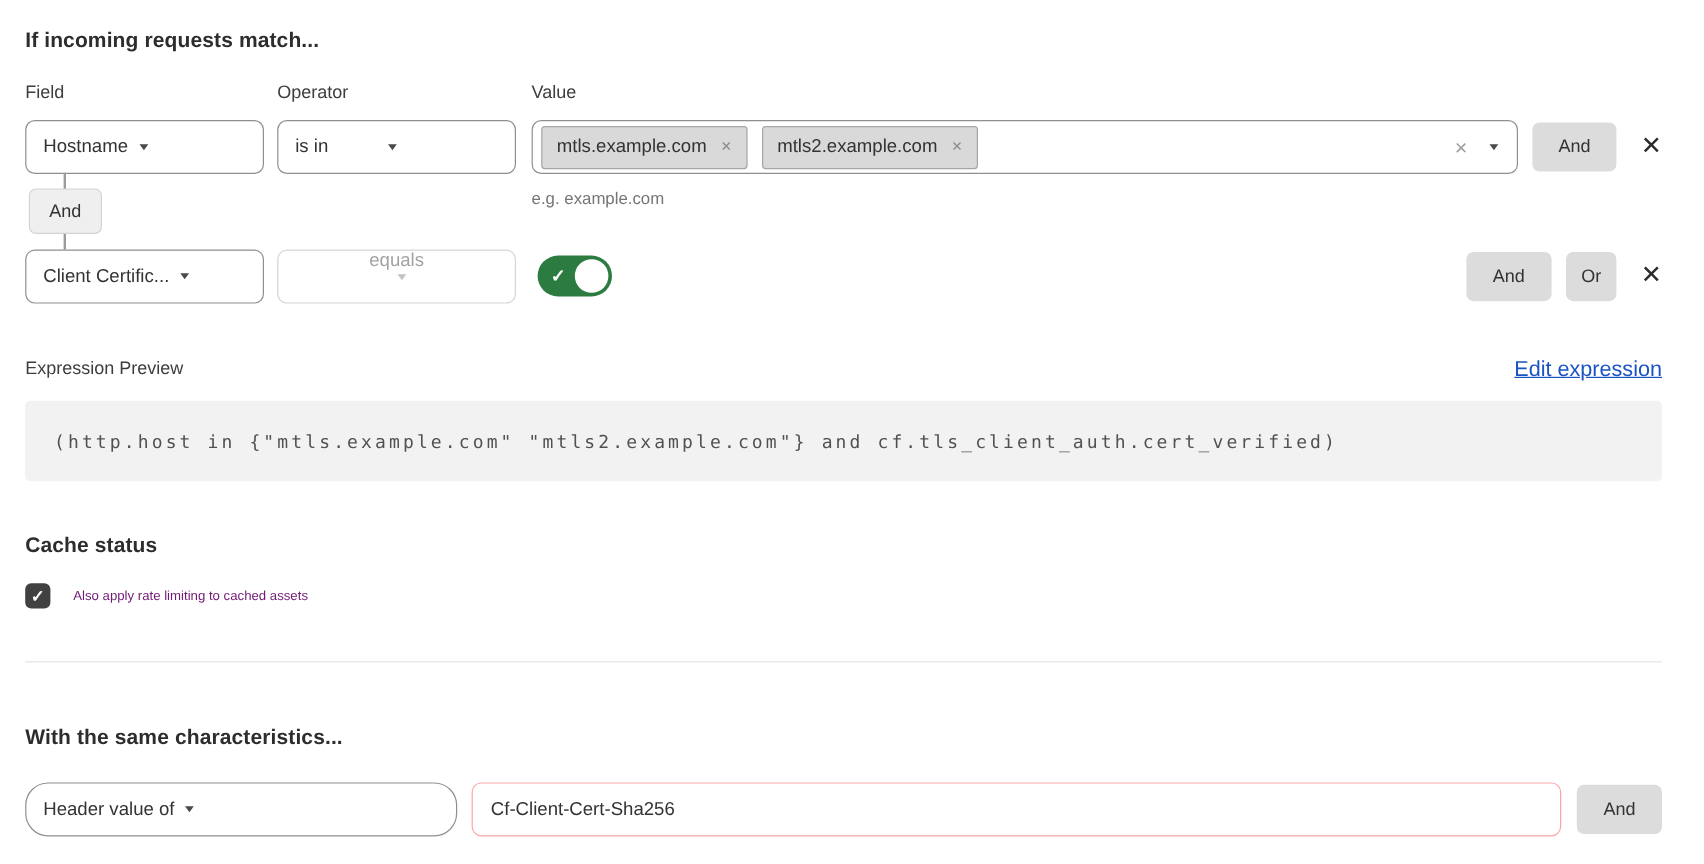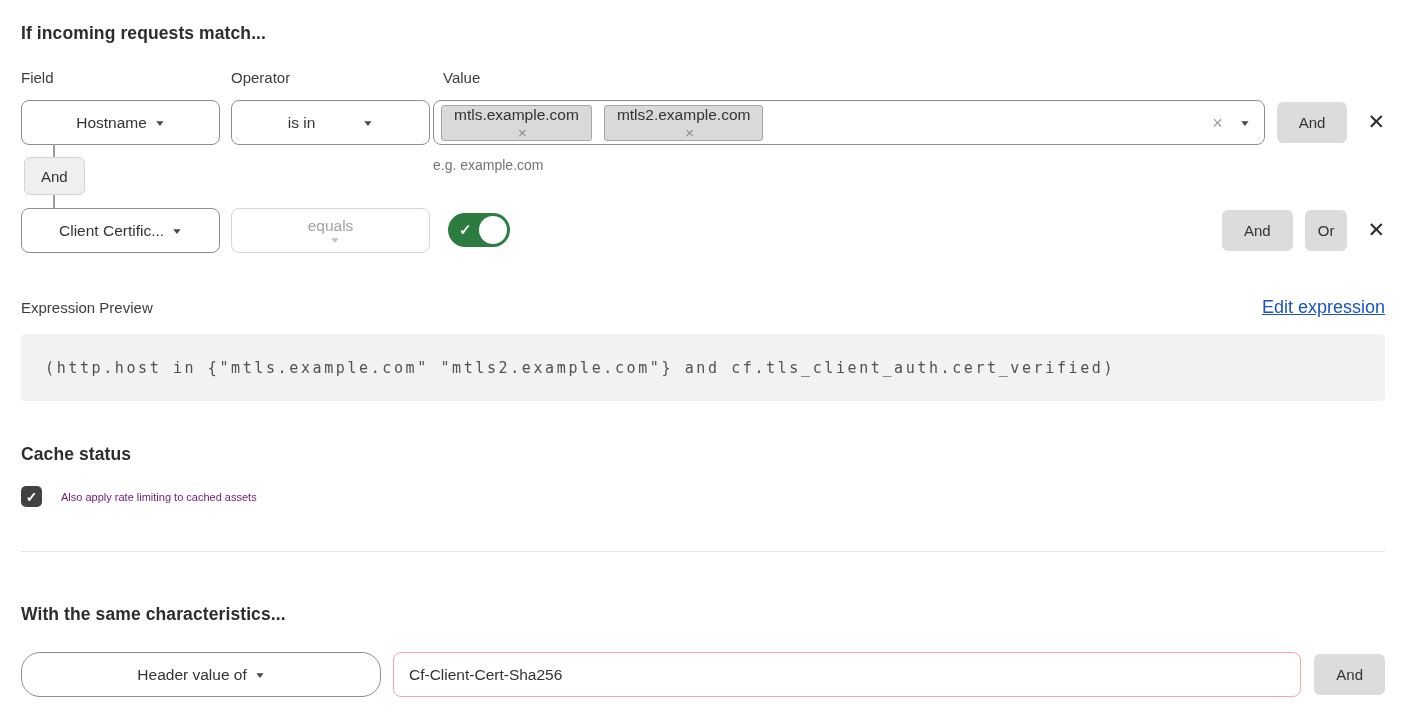--- a/index.html
+++ b/index.html
@@ -15,40 +15,40 @@
 
   
   .labels-row { display:flex; margin-top:25px; font-size:15px; color:#3d3d3d; }
   .lbl-field { width:210px; }
   .lbl-operator { width:212px; }
   .lbl-value { flex:1; }
 
   
   .cond-row { display:flex; align-items:flex-start; margin-top:14px; }
   .select {
-    display:flex; align-items:center; justify-content:center;
+    display:flex; align-items:center; justify-content:flex-start;
     width:199px; height:45px; padding:0 14px; background:#fff;
     border:1px solid #8f8f8f; border-radius:8px; cursor:pointer;
     font-size:15.5px; color:#333; flex:none;
   }
   .select .caret { margin-left:8px; }
   .caret { font-size:10px; color:#4a4a4a; line-height:1; transform:scaleX(1.25) scaleY(.85); }
   .select.disabled { border-color:#d5d5d5; color:#a3a3a3; cursor:default; }
   .select.disabled .caret { color:#c4c4c4; }
-  .mr11 { margin-right:11px; } .mr13 { margin-right:3px;gap:40px; } .mr18 { margin-right:18px;flex-direction:column; }
+  .mr11 { margin-right:11px; } .mr13 { margin-right:13px;gap:40px; } .mr18 { margin-right:18px;flex-direction:column; }
 
   .value-col { flex:1; min-width:0; }
   .multiselect {
     display:flex; align-items:center; height:45px; background:#fff;
     border:1px solid #8f8f8f; border-radius:8px; padding:0 14px 0 7px; cursor:text;
   }
   .chip {
     display:inline-flex; align-items:center; height:36px; padding:0 12px;
     background:#d9d9d9; border:1px solid #a6a6a6; border-radius:3px;
-    font-size:15.5px; color:#333; margin-right:12px; white-space:nowrap;flex-direction:column;
+    font-size:15.5px; color:#333; margin-right:12px; white-space:nowrap;
   }
   .chip-x { margin-left:12px; color:#8c8c8c; font-size:15px; cursor:pointer; }
   .ms-spacer { flex:1; }
   .clear-x { color:#9e9e9e; font-size:18px; cursor:pointer; line-height:1; }
   .ms-caret { margin-left:17px; }
   .helper { margin-top:12px; font-size:14px; color:#757575; }
 
   .gray-btn {
     height:41px; margin-top:2px; padding:0 22px; border:0; border-radius:6px;
     background:#dcdcdc; color:#333; font-size:15px; cursor:pointer;

